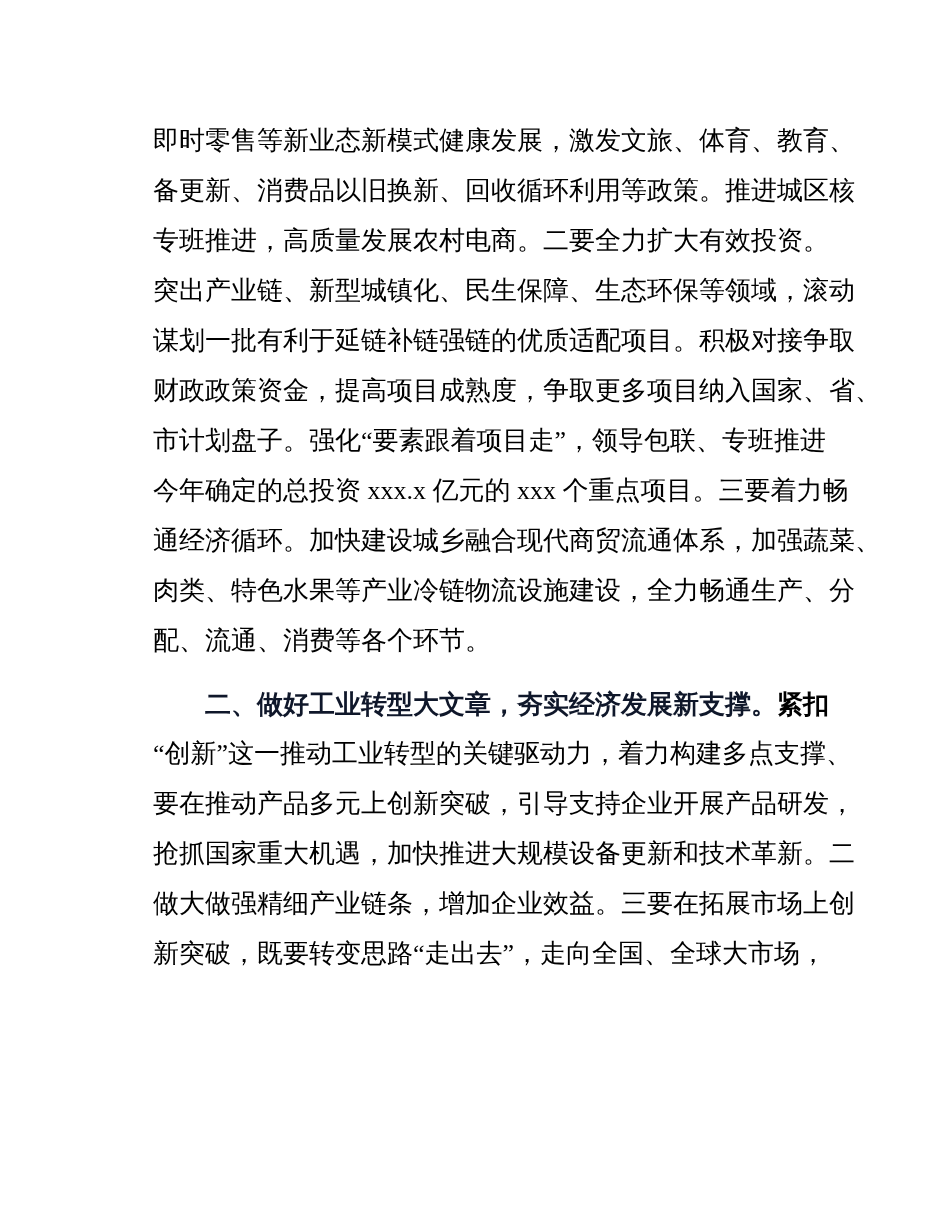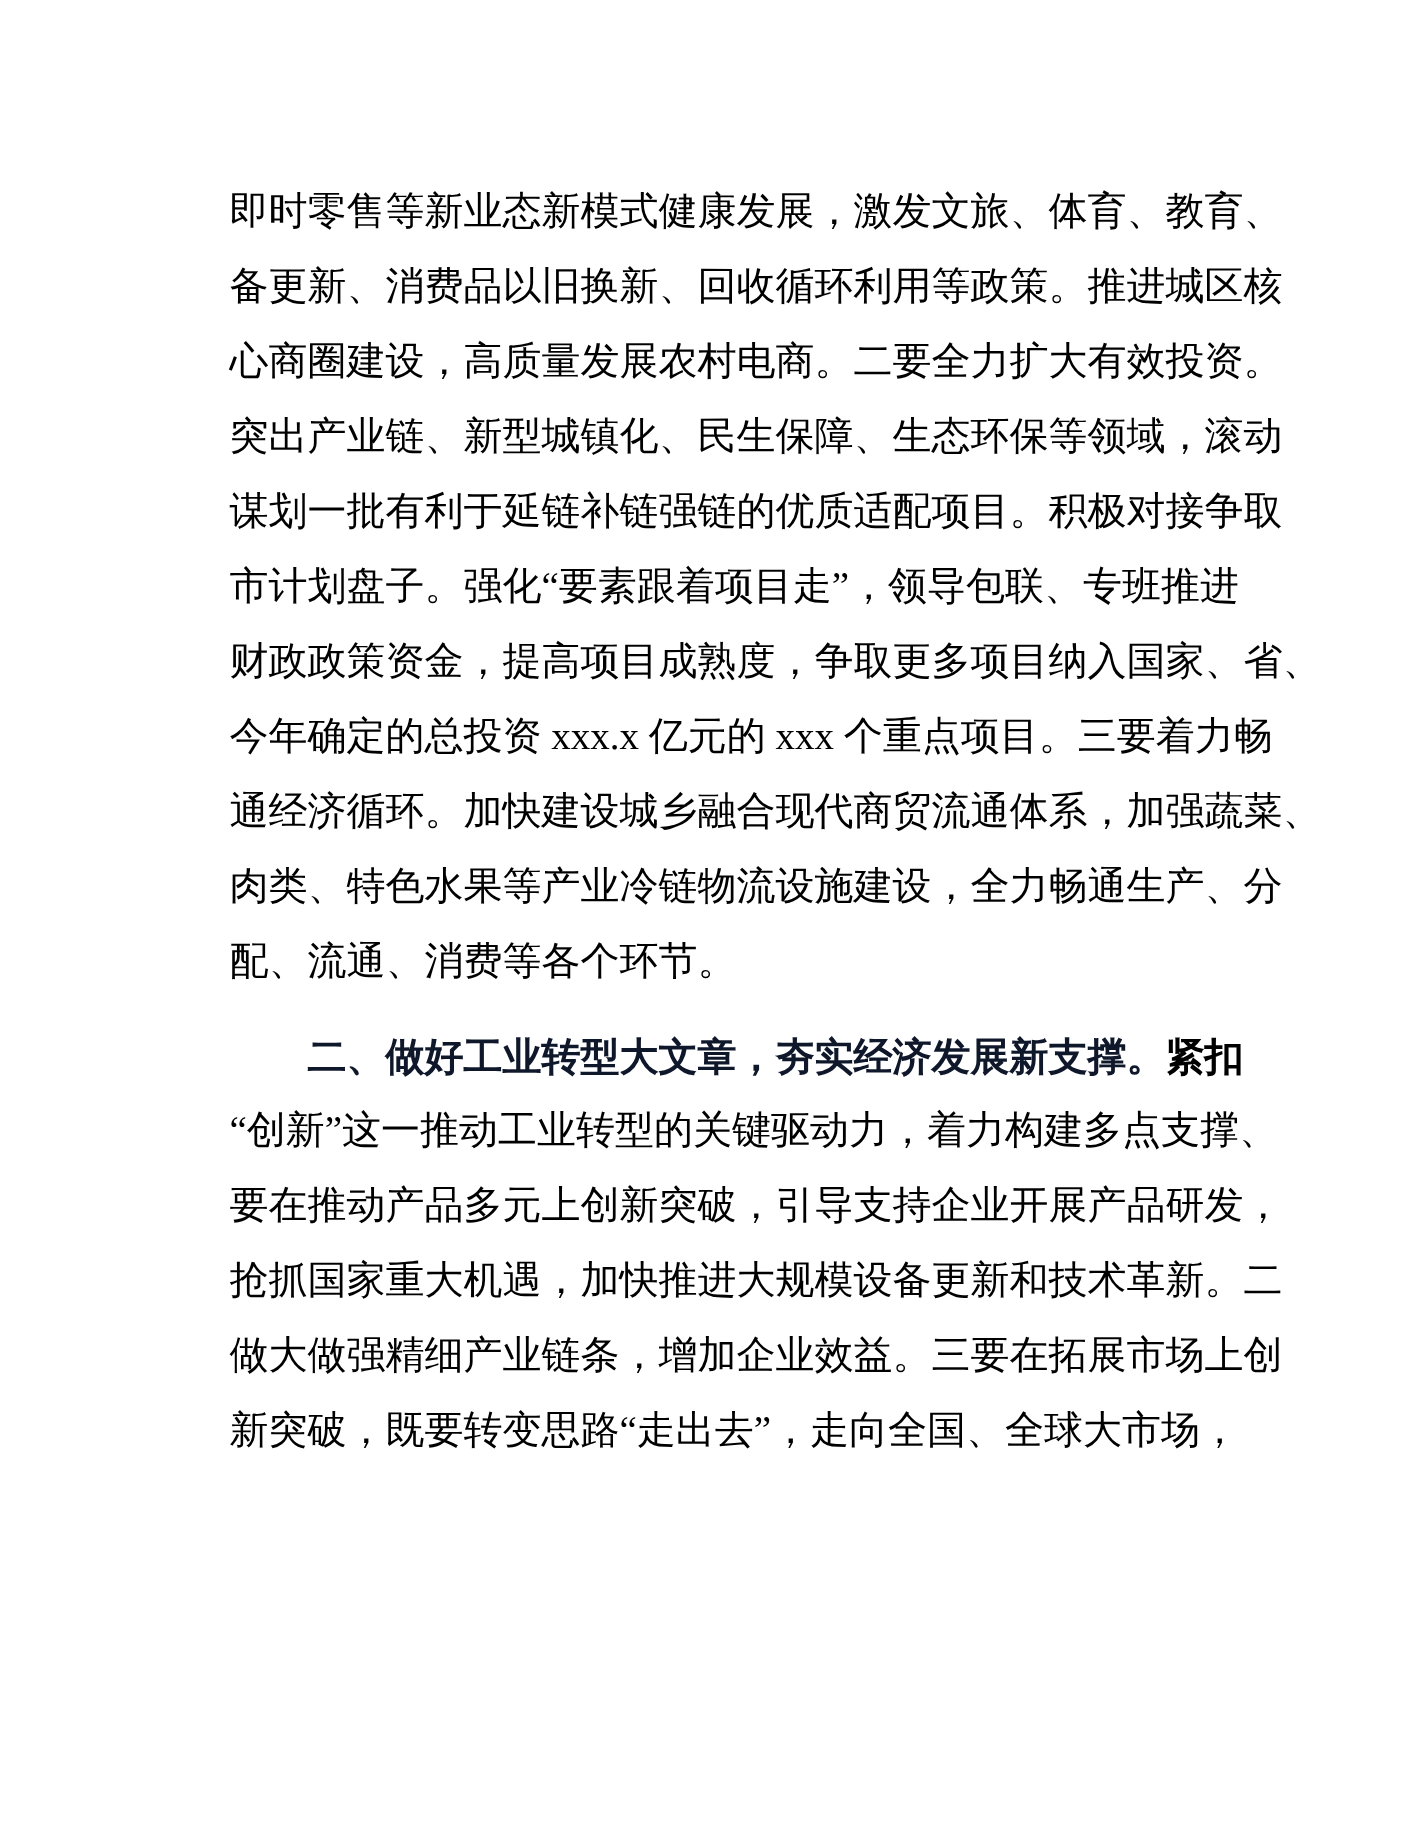--- a/index.html
+++ b/index.html
@@ -50,25 +50,25 @@
   }
 </style>
 </head>
 <body>
 
 <div class="page">
 
   <div class="para-1">
     <div class="doc-line">即时零售等新业态新模式健康发展，激发文旅、体育、教育、</div>
     <div class="doc-line">备更新、消费品以旧换新、回收循环利用等政策。推进城区核</div>
-    <div class="doc-line">心商圈建设，高质量发展农村电商。二要全力扩大有效投资。</div>
+    <div class="doc-line">专班推进，高质量发展农村电商。二要全力扩大有效投资。</div>
     <div class="doc-line">突出产业链、新型城镇化、民生保障、生态环保等领域，滚动</div>
     <div class="doc-line">谋划一批有利于延链补链强链的优质适配项目。积极对接争取</div>
+    <div class="doc-line">财政政策资金，提高项目成熟度，争取更多项目纳入国家、省、</div>
     <div class="doc-line">市计划盘子。强化“要素跟着项目走”，领导包联、专班推进</div>
-    <div class="doc-line">财政政策资金，提高项目成熟度，争取更多项目纳入国家、省、</div>
     <div class="doc-line">今年确定的总投资 xxx.x 亿元的 xxx 个重点项目。三要着力畅</div>
     <div class="doc-line">通经济循环。加快建设城乡融合现代商贸流通体系，加强蔬菜、</div>
     <div class="doc-line">肉类、特色水果等产业冷链物流设施建设，全力畅通生产、分</div>
     <div class="doc-line">配、流通、消费等各个环节。</div>
   </div>
 
   <div class="para-2">
     <div class="doc-line first-line">
       <span class="heading-bold">二、做好工业转型大文章，夯实经济发展新支撑。</span><span class="heading-tail">紧扣</span>
     </div>

